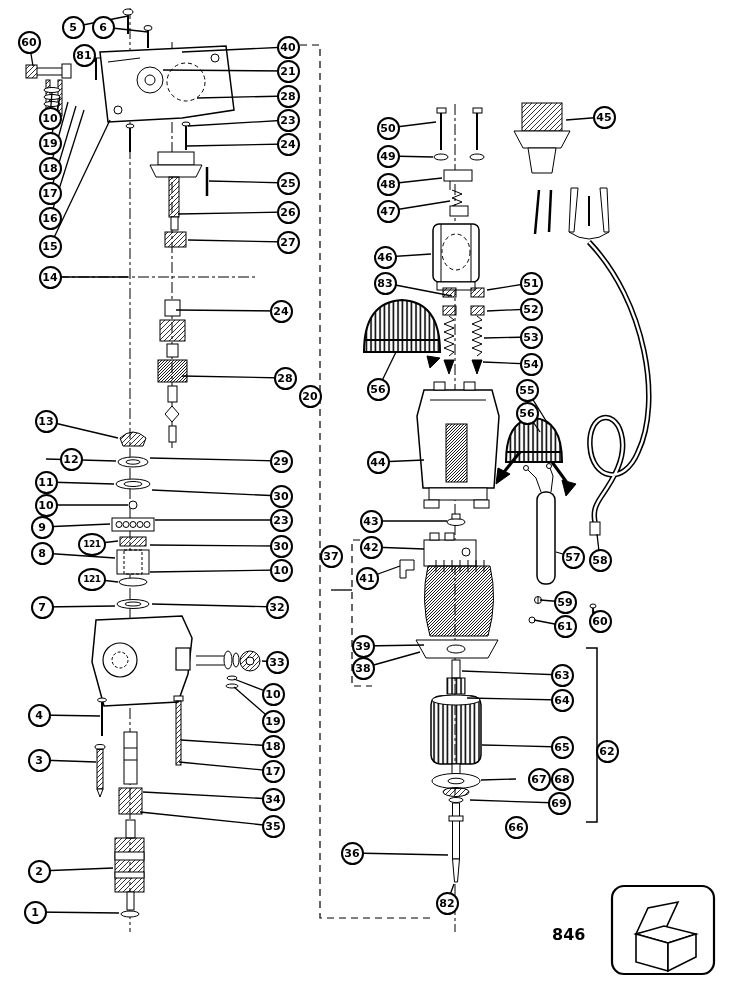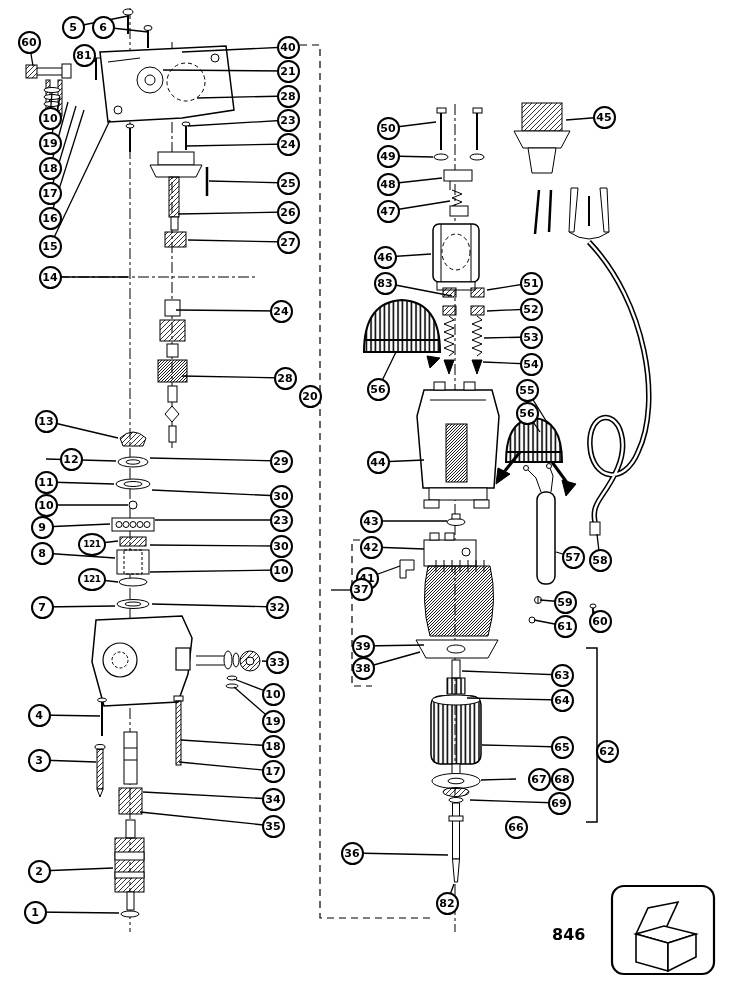--- a/index.html
+++ b/index.html
@@ -481,21 +481,21 @@
       <div class="balloon" style="left: 519.5px; top: 297.5px;">52</div>
       <div class="balloon" style="left: 519.5px; top: 325.5px;">53</div>
       <div class="balloon" style="left: 519.5px; top: 352.5px;">54</div>
       <div class="balloon" style="left: 515.5px; top: 378.5px;">55</div>
       <div class="balloon" style="left: 515.5px; top: 401.5px;">56</div>
       <div class="balloon" style="left: 366.5px; top: 377.5px;">56</div>
       <div class="balloon" style="left: 366.5px; top: 450.5px;">44</div>
       <div class="balloon" style="left: 359.5px; top: 509.5px;">43</div>
       <div class="balloon" style="left: 359.5px; top: 535.5px;">42</div>
       <div class="balloon" style="left: 355.5px; top: 566.5px;">41</div>
-      <div class="balloon" style="left: 319.5px; top: 578px; margin-left: 30px;">37</div>
+      <div class="balloon" style="left: 319.5px; top: 545px;">37</div>
       <div class="balloon" style="left: 351.5px; top: 634.5px; text-align: right;">39</div>
       <div class="balloon" style="left: 351.5px; top: 656.5px;">38</div>
       <div class="balloon" style="left: 561.5px; top: 545.5px;">57</div>
       <div class="balloon" style="left: 588.5px; top: 548.5px;">58</div>
       <div class="balloon" style="left: 553.5px; top: 590.5px;">59</div>
       <div class="balloon" style="left: 588.5px; top: 609.5px;">60</div>
       <div class="balloon" style="left: 553.5px; top: 614.5px;">61</div>
       <div class="balloon" style="left: 550.5px; top: 663.5px;">63</div>
       <div class="balloon" style="left: 550.5px; top: 688.5px;">64</div>
       <div class="balloon" style="left: 550.5px; top: 735.5px;">65</div>

